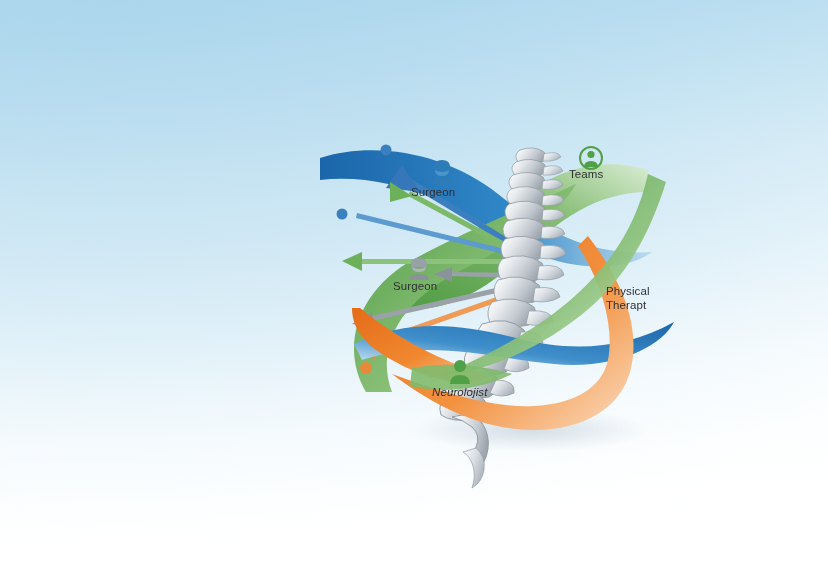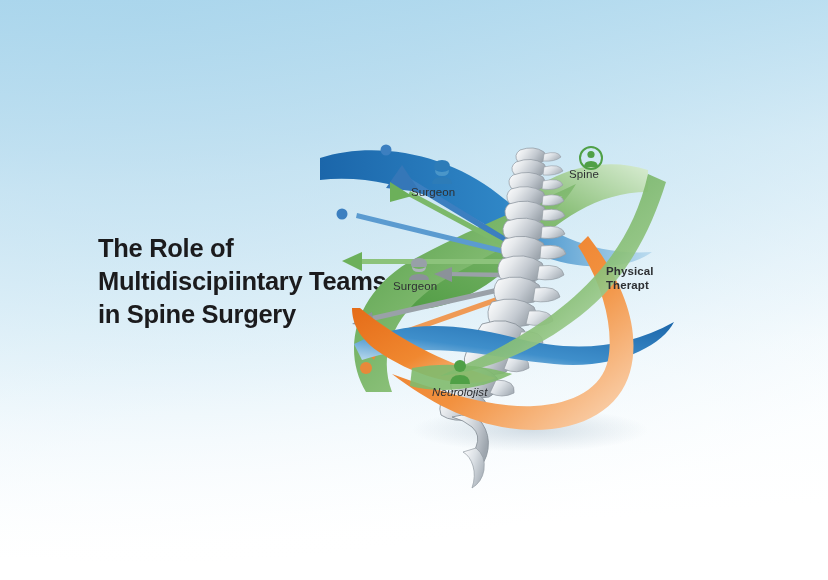--- a/index.html
+++ b/index.html
@@ -57,25 +57,20 @@
 
   .node-icon { position: absolute; }
 </style>
 </head>
 <body>
 
 <div id="slide">
 
   <div id="bg-wash"></div>
 
-  <div id="title-block">
-    <div class="line">The Role of</div>
-    <div class="line">Multidiscipiintary Teams</div>
-    <div class="line">in Spine Surgery</div>
-  </div>
 
   <div id="graphic">
     <svg width="360" height="320" viewBox="0 0 360 320" xmlns="http://www.w3.org/2000/svg">
       <defs>
         <linearGradient id="gBlueRib" x1="0" y1="0" x2="1" y2="0">
           <stop offset="0%" stop-color="#1b66aa"></stop>
           <stop offset="55%" stop-color="#2f86c6"></stop>
           <stop offset="100%" stop-color="#bcdcef"></stop>
         </linearGradient>
         <linearGradient id="gBlueRib2" x1="1" y1="0" x2="0" y2="1">
@@ -231,32 +226,32 @@
     </div>
     <div class="node-label" style="left:81px; top:56px;">Surgeon</div>
 
     <div class="node-icon" style="left:248px; top:15px;">
       <svg width="26" height="26" viewBox="0 0 26 26">
         <circle cx="13" cy="13" r="11" fill="none" stroke="#4fa046" stroke-width="2"></circle>
         <circle cx="13" cy="9.5" r="3.6" fill="#4fa046"></circle>
         <path d="M6,22 q0,-6 7,-6 q7,0 7,6 Z" fill="#4fa046"></path>
       </svg>
     </div>
-    <div class="node-label" style="left:239px; top:38px;">Spine</div>
+    <div class="node-label" style="left:239px; top:38px;">Teams</div>
 
     <div class="node-icon" style="left:76px; top:126px;">
       <svg width="26" height="24" viewBox="0 0 26 24">
         <path d="M5,8 q0,-6 8,-6 q8,0 8,6 q0,2 -1,3 l-14,0 q-1,-1 -1,-3 Z" fill="#98a0a8"></path>
         <path d="M6,11 q7,4 14,0 q0,5 -7,5 q-7,0 -7,-5 Z" fill="#aeb5bc"></path>
         <path d="M3,24 q0,-6 10,-6 q10,0 10,6 Z" fill="#8b9299"></path>
       </svg>
     </div>
     <div class="node-label" style="left:63px; top:150px;">Surgeon</div>
 
-    <div class="node-label two-line" style="left:276px; top:134px;font-weight:bold;">Physical Therapt</div>
+    <div class="node-label two-line" style="left:276px; top:154px;">Physical Therapt</div>
 
     <div class="node-icon" style="left:118px; top:228px;">
       <svg width="24" height="26" viewBox="0 0 24 26">
         <circle cx="12" cy="8" r="6" fill="#4fa046"></circle>
         <path d="M2,26 q0,-9 10,-9 q10,0 10,9 Z" fill="#4fa046"></path>
       </svg>
     </div>
     <div class="node-label" style="left:102px; top:256px;font-style:italic;">Neurolojist</div>
   </div>
 

